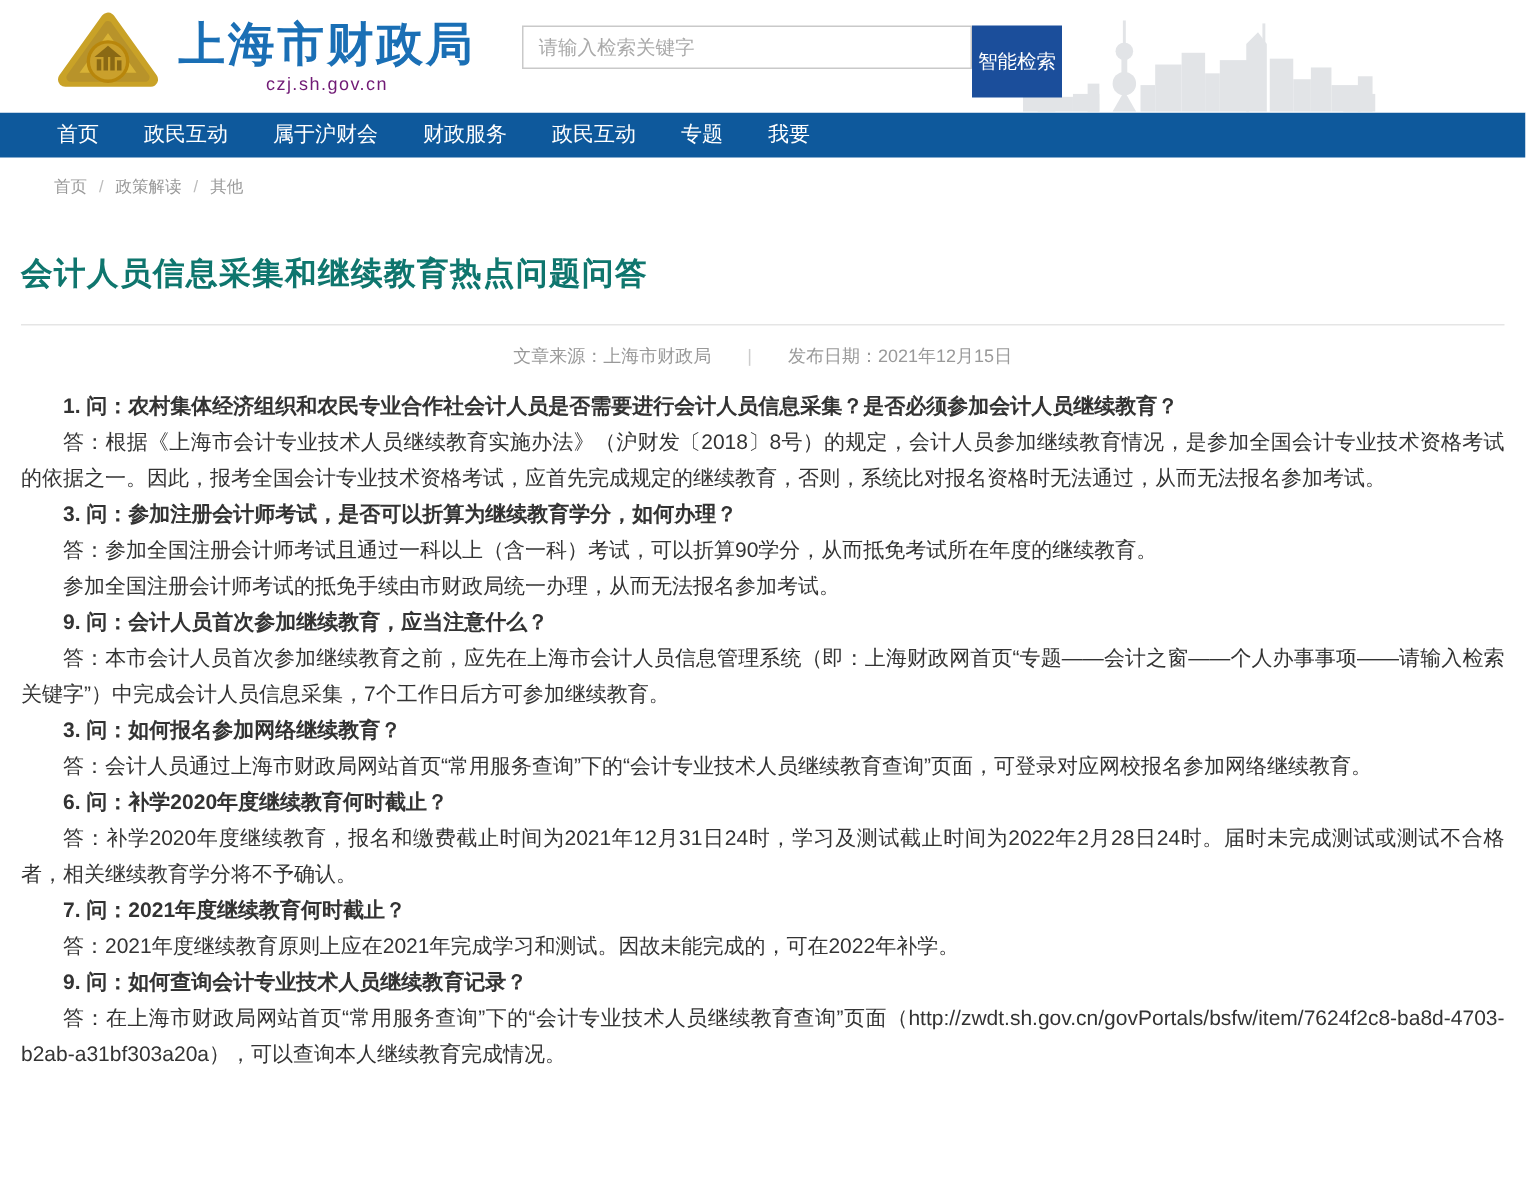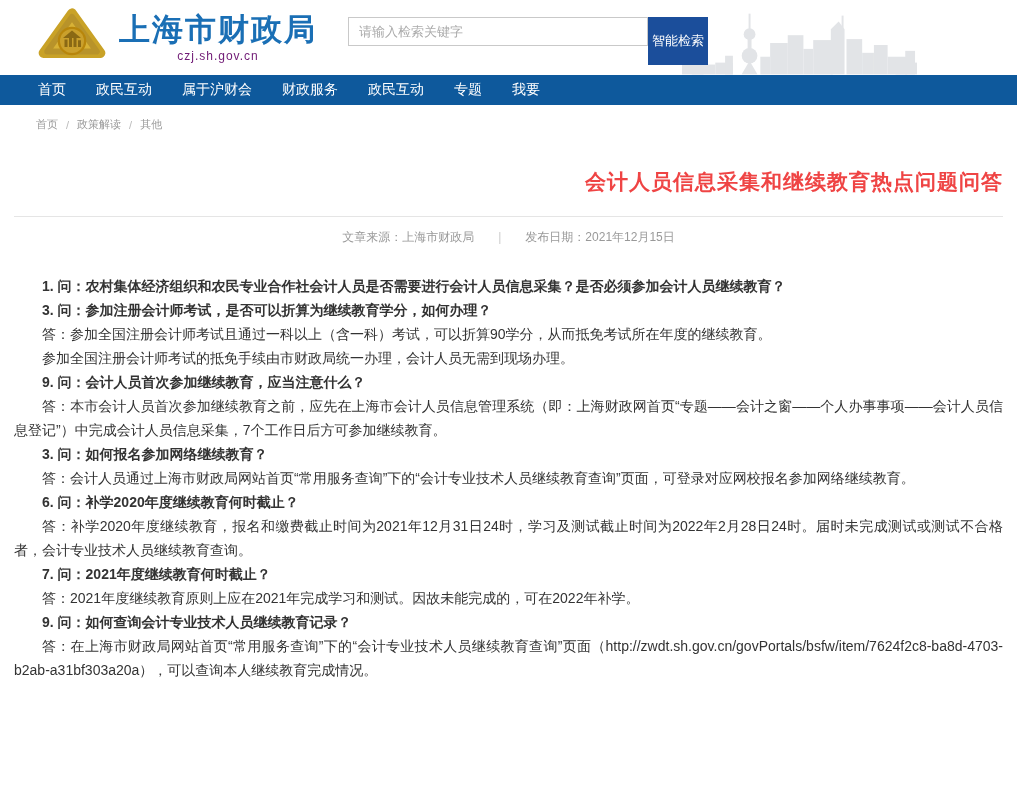--- a/index.html
+++ b/index.html
@@ -25,24 +25,24 @@
   .nav { height: 30px; background: #0e599c; display: flex; align-items: center; padding-left: 38px; }
   .nav-item { color: #fff; font-size: 14px; margin-right: 30px; cursor: pointer; white-space: nowrap; }
 
   
   .breadcrumb { padding: 12px 0 6px 36px; font-size: 11px; color: #999; display: flex; align-items: center; }
   .crumb { color: #999; cursor: pointer; }
   .crumb-sep { margin: 0 8px; color: #bbb; }
 
   
   .article { padding: 14px 14px 0 14px; }
-  .article-title { text-align: right; font-size: 21px; font-weight: bold; color: #ef4444;
+  .article-title { text-align: left; font-size: 21px; font-weight: bold; color: #0f766e;
     letter-spacing: 1px; margin: 16px 0 20px 0; }
   .title-divider { border: none; border-top: 1px solid #e5e5e5; margin: 0 0 12px 0; }
-  .article-meta { text-align: center; font-size: 12px; color: #999; margin-bottom: 28px; }
+  .article-meta { text-align: center; font-size: 12px; color: #999; margin-bottom: 12px; }
   .meta-sep { margin: 0 24px; color: #ccc; }
 
   .qa-list { font-size: 14px; color: #333; }
   .qa-list p { text-indent: 2em; line-height: 24px; text-align: justify; }
   .qa-q { font-weight: bold; }
   .qa-a { font-weight: normal; }
 </style>
 </head>
 <body>
 
@@ -117,27 +117,28 @@
   </div>
 
 <div class="article">
   <div class="article-title">会计人员信息采集和继续教育热点问题问答</div>
   <hr class="title-divider">
   <div class="article-meta">
     <span>文章来源：</span><span>上海市财政局</span><span class="meta-sep">|</span><span>发布日期：</span><span>2021年12月15日</span>
   </div>
   <div class="qa-list">
       <p class="qa-q">1. 问：农村集体经济组织和农民专业合作社会计人员是否需要进行会计人员信息采集？是否必须参加会计人员继续教育？</p>
+      <p class="qa-a">答：根据《上海市会计专业技术人员继续教育实施办法》（沪财发〔2018〕8号）的规定，会计人员参加继续教育情况，是参加全国会计专业技术资格考试的依据之一。因此，报考全国会计专业技术资格考试，应首先完成规定的继续教育，否则，系统比对报名资格时无法通过，从而无法报名参加考试。</p>
       <p class="qa-q">3. 问：参加注册会计师考试，是否可以折算为继续教育学分，如何办理？</p>
       <p class="qa-a">答：参加全国注册会计师考试且通过一科以上（含一科）考试，可以折算90学分，从而抵免考试所在年度的继续教育。</p>
-      <p class="qa-a">参加全国注册会计师考试的抵免手续由市财政局统一办理，会计人员无需到现场办理。</p>
+      <p class="qa-a">参加全国注册会计师考试的抵免手续由市财政局统一办理，从而无法报名参加考试。</p>
       <p class="qa-q">9. 问：会计人员首次参加继续教育，应当注意什么？</p>
-      <p class="qa-a">答：本市会计人员首次参加继续教育之前，应先在上海市会计人员信息管理系统（即：上海财政网首页“专题——会计之窗——个人办事事项——会计人员信息登记”）中完成会计人员信息采集，7个工作日后方可参加继续教育。</p>
+      <p class="qa-a">答：本市会计人员首次参加继续教育之前，应先在上海市会计人员信息管理系统（即：上海财政网首页“专题——会计之窗——个人办事事项——请输入检索关键字”）中完成会计人员信息采集，7个工作日后方可参加继续教育。</p>
       <p class="qa-q">3. 问：如何报名参加网络继续教育？</p>
       <p class="qa-a">答：会计人员通过上海市财政局网站首页“常用服务查询”下的“会计专业技术人员继续教育查询”页面，可登录对应网校报名参加网络继续教育。</p>
       <p class="qa-q">6. 问：补学2020年度继续教育何时截止？</p>
-      <p class="qa-a">答：补学2020年度继续教育，报名和缴费截止时间为2021年12月31日24时，学习及测试截止时间为2022年2月28日24时。届时未完成测试或测试不合格者，会计专业技术人员继续教育查询。</p>
+      <p class="qa-a">答：补学2020年度继续教育，报名和缴费截止时间为2021年12月31日24时，学习及测试截止时间为2022年2月28日24时。届时未完成测试或测试不合格者，相关继续教育学分将不予确认。</p>
       <p class="qa-q">7. 问：2021年度继续教育何时截止？</p>
       <p class="qa-a">答：2021年度继续教育原则上应在2021年完成学习和测试。因故未能完成的，可在2022年补学。</p>
       <p class="qa-q">9. 问：如何查询会计专业技术人员继续教育记录？</p>
       <p class="qa-a">答：在上海市财政局网站首页“常用服务查询”下的“会计专业技术人员继续教育查询”页面（http://zwdt.sh.gov.cn/govPortals/bsfw/item/7624f2c8-ba8d-4703-b2ab-a31bf303a20a），可以查询本人继续教育完成情况。</p>
     </div>
 </div>
 
 </body></html>

